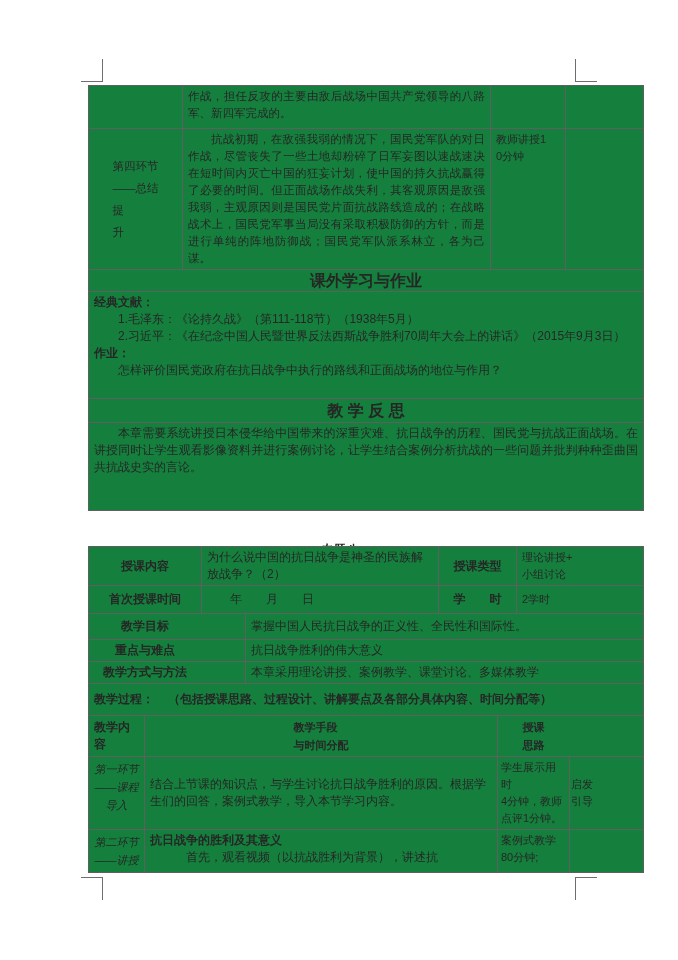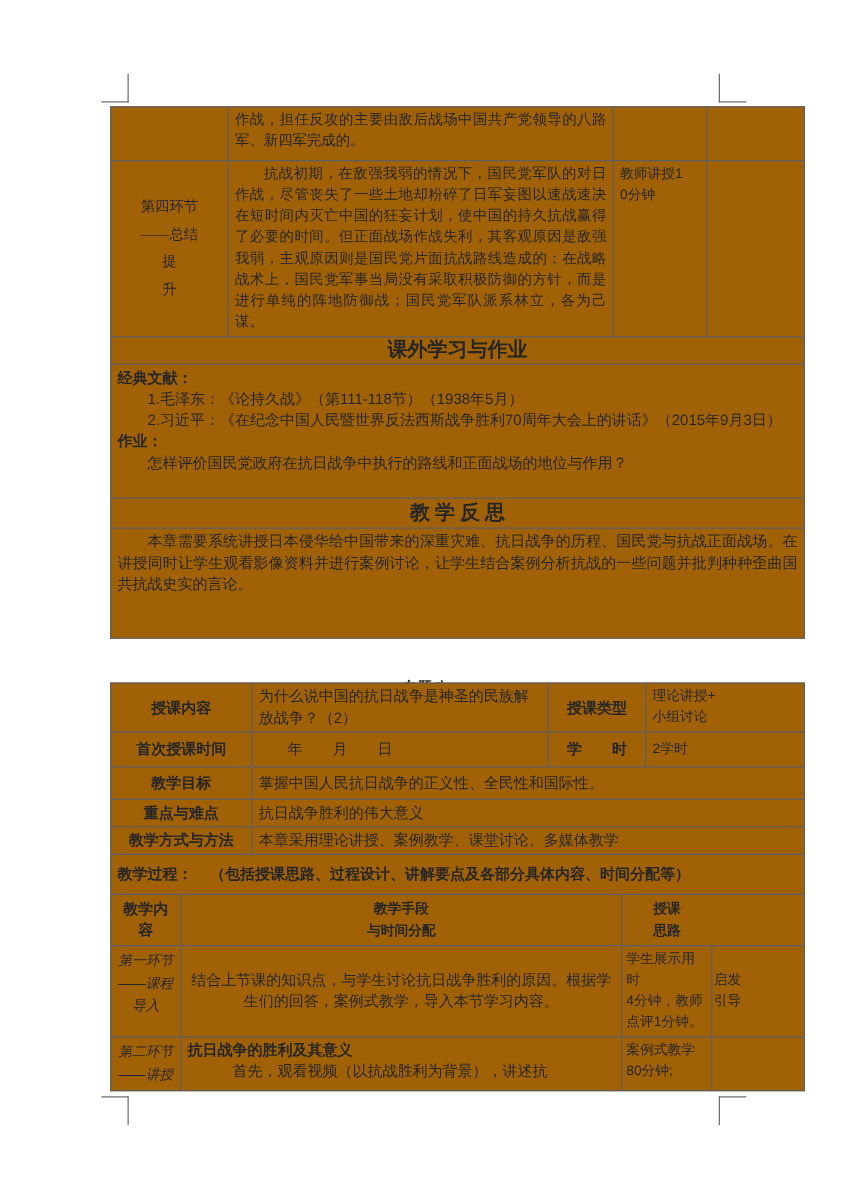--- a/index.html
+++ b/index.html
@@ -12,33 +12,33 @@
     color:#262626;
     overflow:hidden;
   }
   
   .mark { position:absolute; width:22px; height:23px; }
   .mark-tl { left:81px;  top:59px;  border-right:1px solid #6e6e6e; border-bottom:1px solid #6e6e6e; }
   .mark-tr { left:575px; top:59px;  border-left:1px solid #6e6e6e;  border-bottom:1px solid #6e6e6e; }
   .mark-bl { left:81px;  top:877px; border-right:1px solid #6e6e6e; border-top:1px solid #6e6e6e; }
   .mark-br { left:575px; top:877px; border-left:1px solid #6e6e6e;  border-top:1px solid #6e6e6e; }
 
-  .tbl { position:absolute; left:88px; width:556px; border:1px solid #5f5f5f; background:#a16207; }
+  .tbl { position:absolute; left:88px; width:556px; border:1px solid #5f5f5f; background:#15803d; }
   .row { display:grid; }
   .row + .row { border-top:1px solid #5f5f5f; }
   .cols-t1  { grid-template-columns:93px 308px 75px 1fr; }
   .cols-t2a { grid-template-columns:112px 237px 78px 1fr; }
-  .cols-t2c { grid-template-columns:112px 1fr; }
+  .cols-t2c { grid-template-columns:112px 1fr;gap:44px; }
   .cols-t2b { grid-template-columns:55px 353px 72px 1fr; }
   .cols-full{ grid-template-columns:1fr; }
 
   .cell { border-left:1px solid #5f5f5f; padding:2px 5px; font-size:12px; line-height:17px; }
   .cell:first-child { border-left:none; }
 
-  .vcenter { display:flex; align-items:center; justify-content:center; text-align:center;font-family:Liberation Serif, serif; }
+  .vcenter { display:flex; align-items:center; justify-content:center; text-align:left; }
   .vleft   { display:flex; align-items:center; justify-content:flex-start; }
   .bold { font-weight:bold; }
   .pre  { white-space:pre-line; }
   .just { text-align:justify; }
   .indent { text-indent:2em; }
   .small { font-size:11px; line-height:17px; }
 
   
   .t1r1 { min-height:42px; }
   .t1r2 { min-height:119px; }

